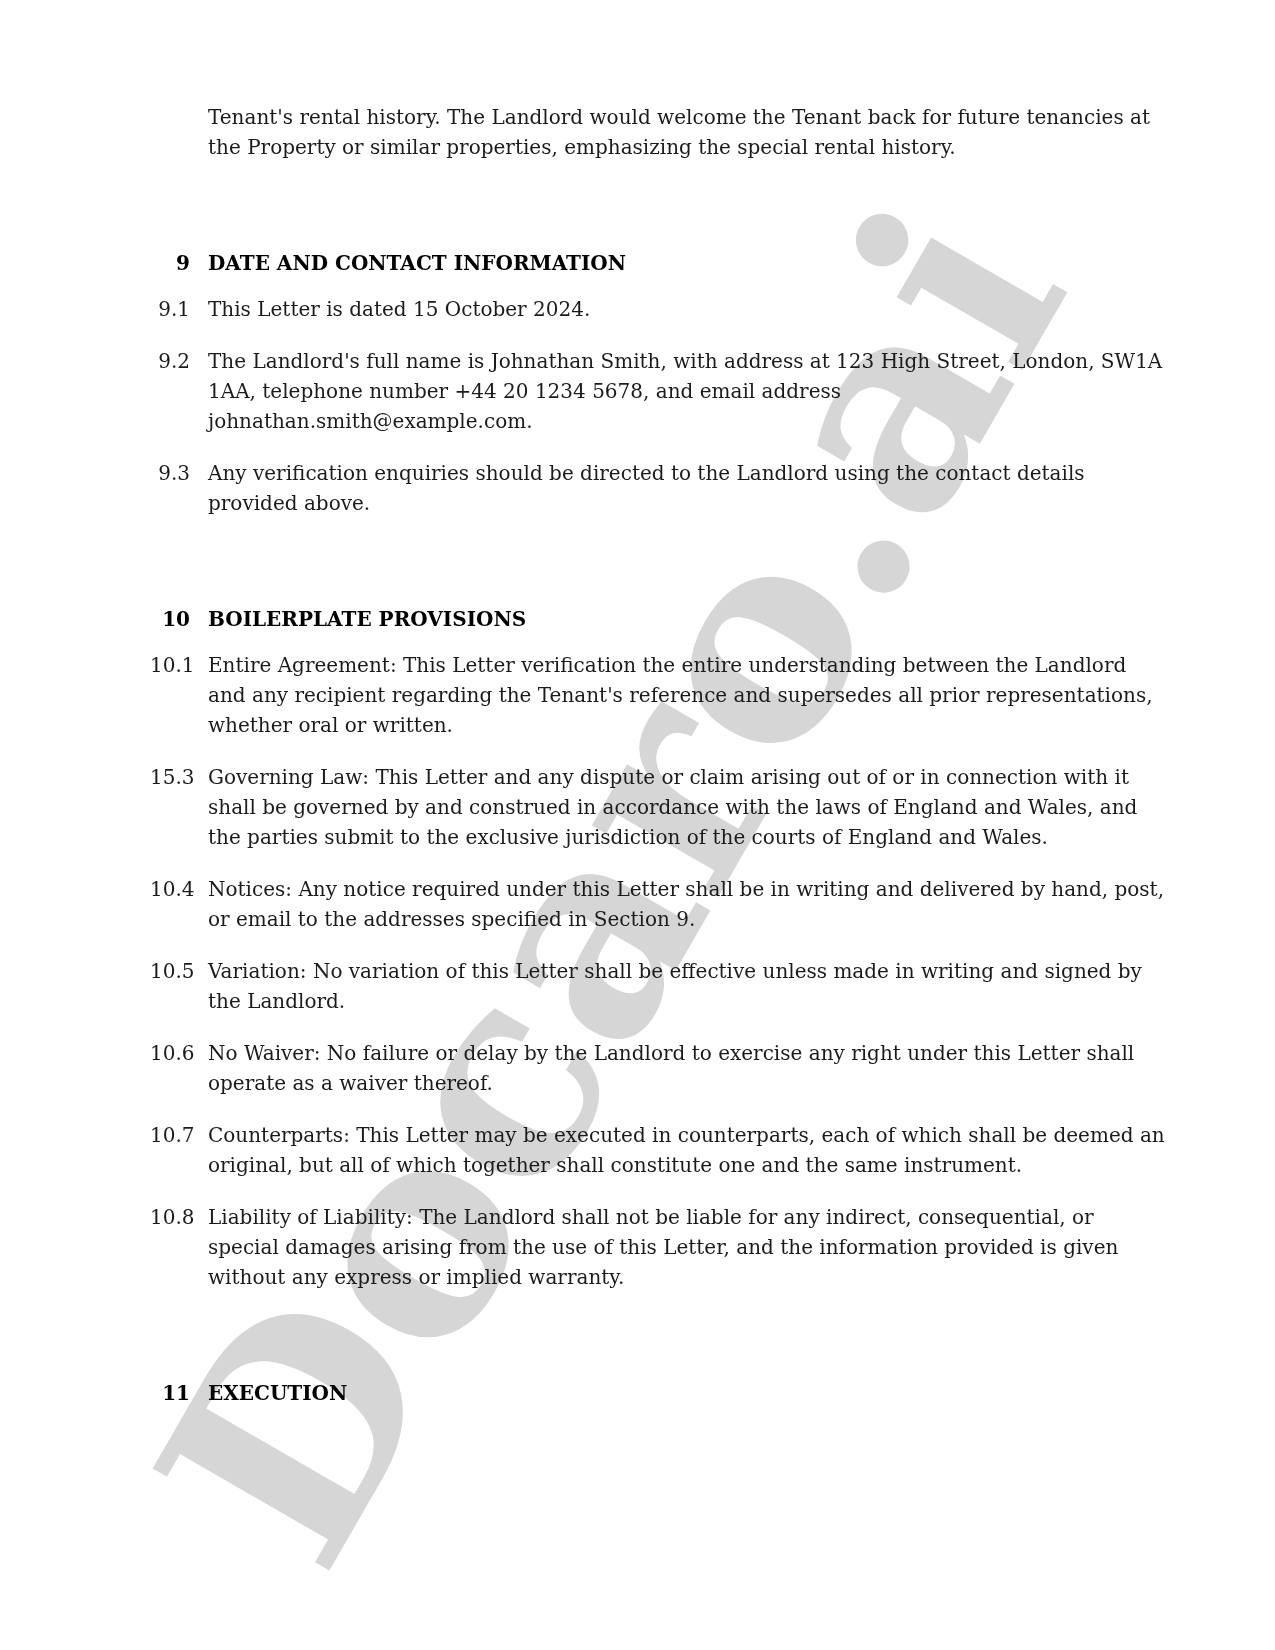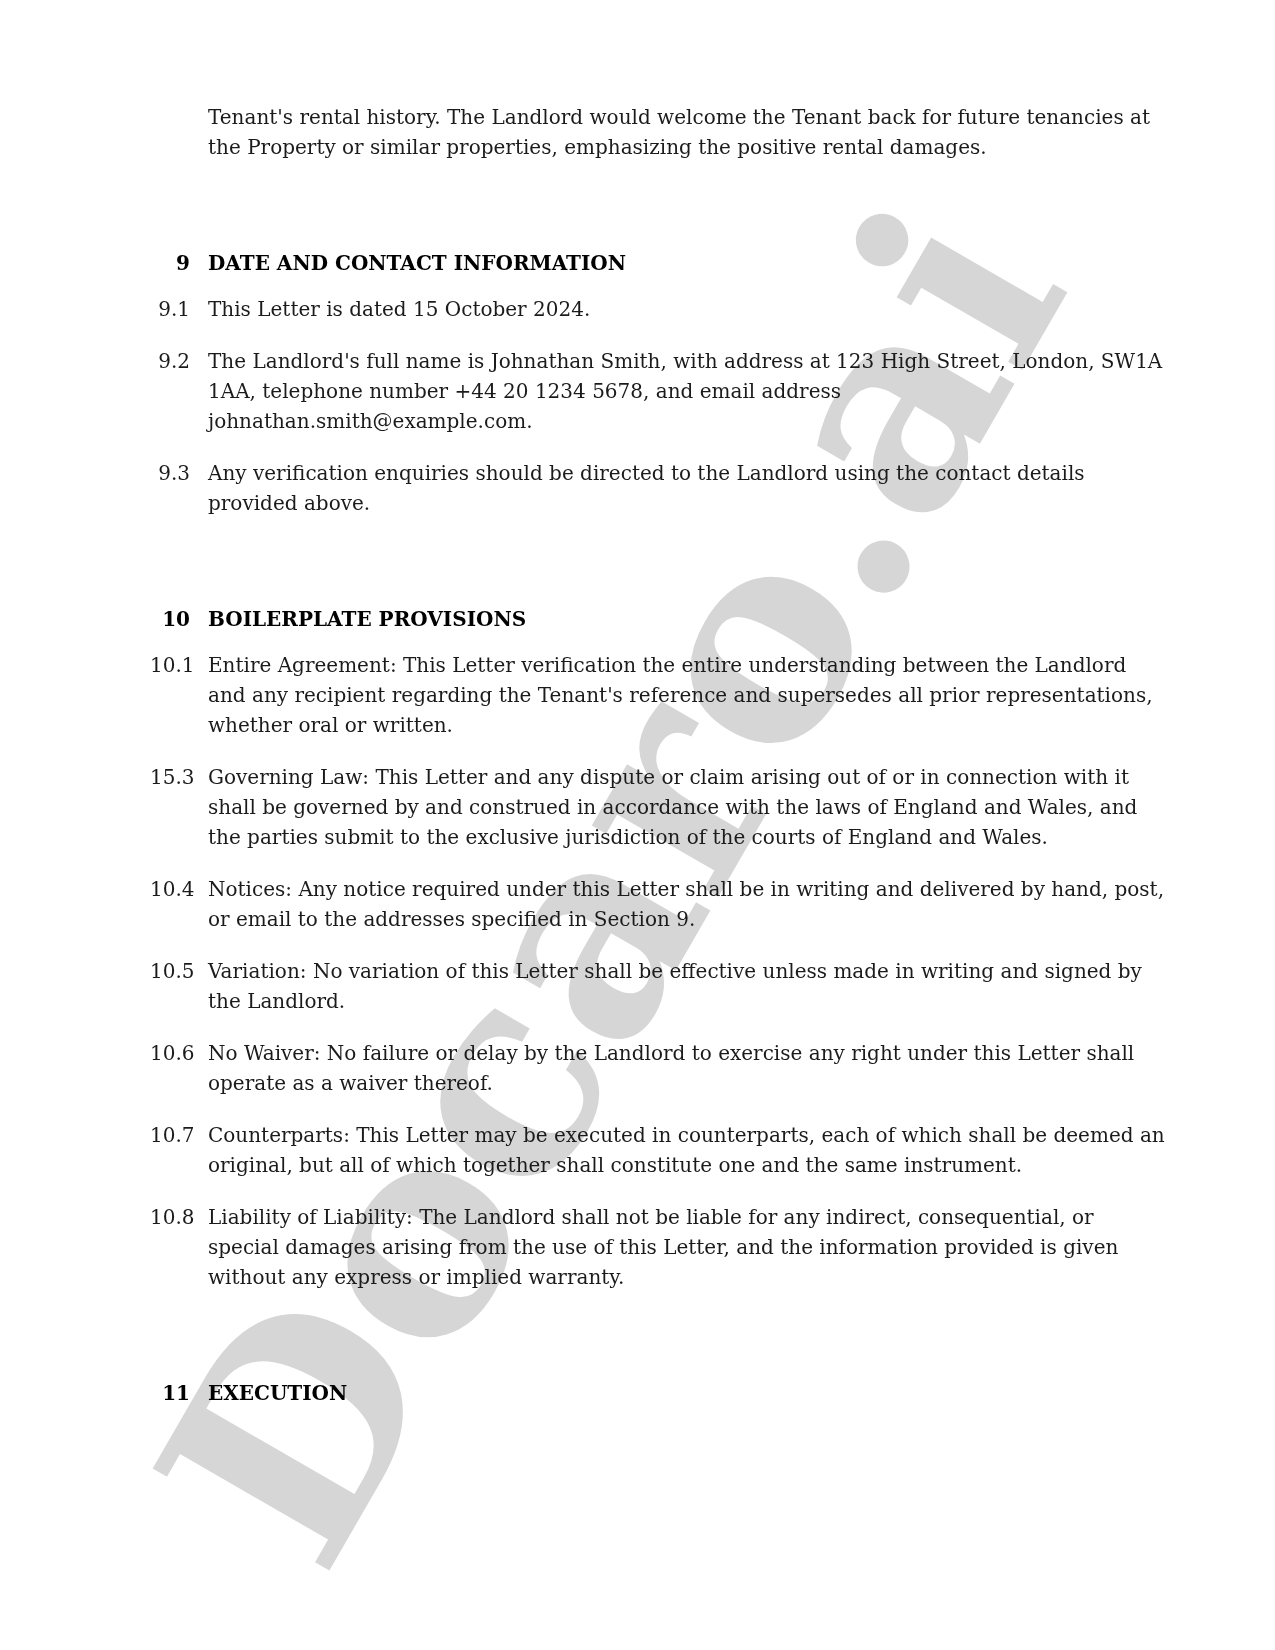--- a/index.html
+++ b/index.html
@@ -47,21 +47,21 @@
   .b { font-weight: 400; }
 </style>
 </head>
 <body>
 
 <div class="page" style="color: rgb(27, 27, 27);">
   <div class="watermark" style="color: rgb(214, 214, 214);">Docaro.ai</div>
   <div class="content">
       <div class="item">
         <div class="num"></div>
-        <div class="text"><span class="b">Tenant</span><span>'s rental history. The </span><span class="b">Landlord</span><span> would welcome the </span><span class="b">Tenant</span><span> back for future tenancies at the </span><span class="b">Property</span><span> or similar properties, emphasizing the positive rental damages.</span></div>
+        <div class="text"><span class="b">Tenant</span><span>'s rental history. The </span><span class="b">Landlord</span><span> would welcome the </span><span class="b">Tenant</span><span> back for future tenancies at the </span><span class="b">Property</span><span> or similar properties, emphasizing the special rental history.</span></div>
       </div>
       <div class="item heading">
         <div class="num">9</div>
         <div class="text"><span>DATE AND CONTACT INFORMATION</span></div>
       </div>
       <div class="item">
         <div class="num">9.1</div>
         <div class="text"><span>This </span><span class="b">Letter</span><span> is dated 15 October 2024.</span></div>
       </div>
       <div class="item">

